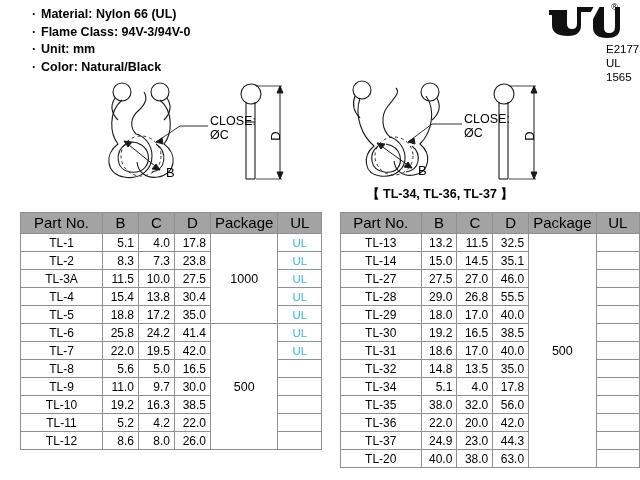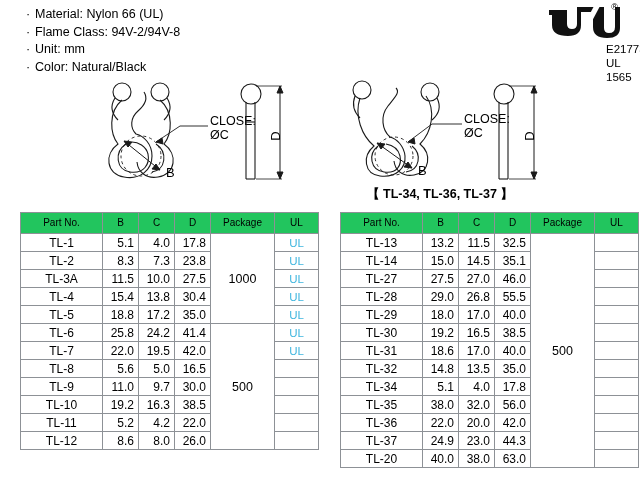--- a/index.html
+++ b/index.html
@@ -12,24 +12,25 @@
     background: #ffffff;
     font-family: "Liberation Sans", sans-serif;
     color: #000000;
     overflow: hidden;
     position: relative;
   }
 
   
   .specs {
     position: absolute;
-    left: 26px;
+    left: 32px;
     top: 6px;
     font-size: 12.5px;
     line-height: 17.5px;
+    font-weight: bold;
   }
   .specs .spec-line {
     white-space: nowrap;
   }
   .specs .bullet {
     display: inline-block;
     width: 9px;
     color: #000;
   }
 
@@ -92,23 +93,23 @@
   .spec-table th,
   .spec-table td {
     border: 1px solid #8d9196;
     height: 18px;
     padding: 0 4px;
     font-weight: normal;
     box-sizing: border-box;
     line-height: 16px;
   }
   .spec-table thead th {
-    background: #22c55e;
+    background: #a3a3a3;
     text-align: center;
-    font-size: 10px;
+    font-size: 15px;
     height: 21px;
   }
   .col-part  { width: 82px; text-align: center; }
   .col-num   { width: 36px; text-align: right; padding-right: 6px; }
   .col-pkg   { width: 64px; text-align: center; }
   .col-ul    { width: 44px; text-align: center; }
 
   td.cell-pkg {
     text-align: center;
     vertical-align: middle;
@@ -121,21 +122,21 @@
   }
 </style>
 </head>
 <body>
 
 <div class="specs">
   <div class="spec-line">
     <span class="bullet">·</span><span>Material: Nylon 66 (UL)</span>
   </div>
   <div class="spec-line">
-    <span class="bullet">·</span><span>Flame Class: 94V-2/94V-8</span>
+    <span class="bullet">·</span><span>Flame Class: 94V-3/94V-0</span>
   </div>
   <div class="spec-line">
     <span class="bullet">·</span><span>Unit: mm</span>
   </div>
   <div class="spec-line">
     <span class="bullet">·</span><span>Color: Natural/Black</span>
   </div>
 </div>
 
 <div class="ul-mark">

